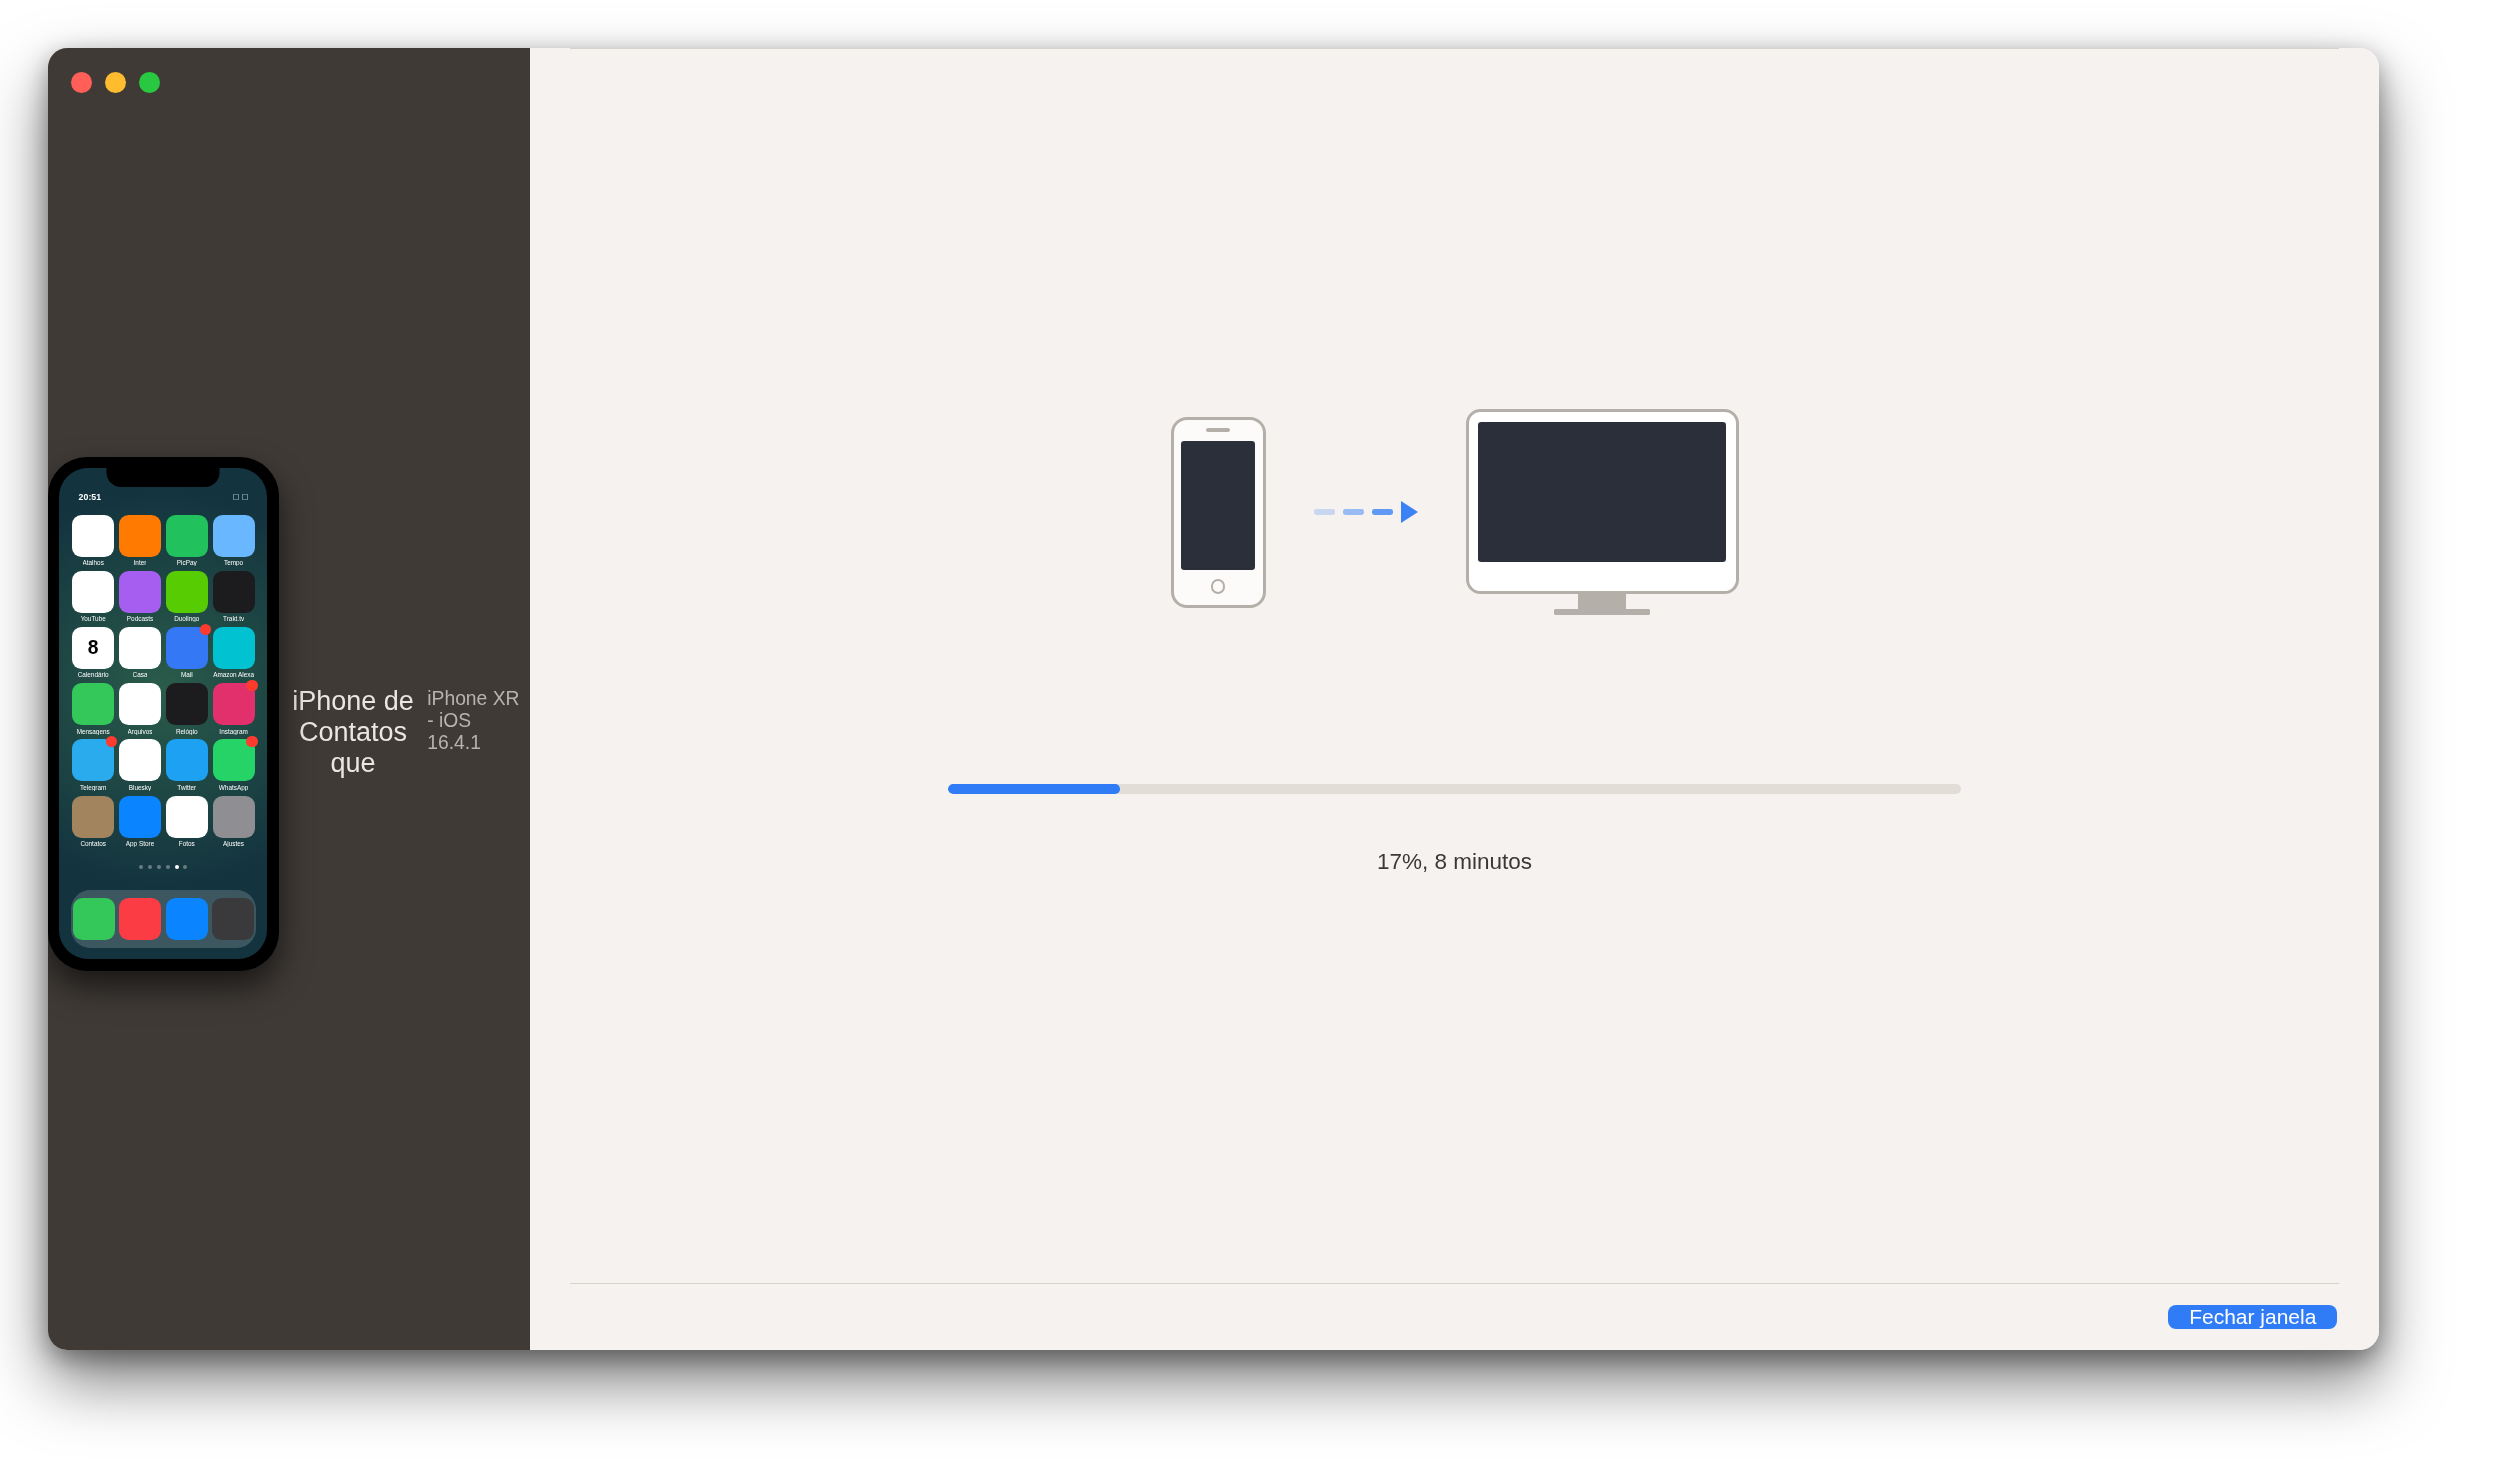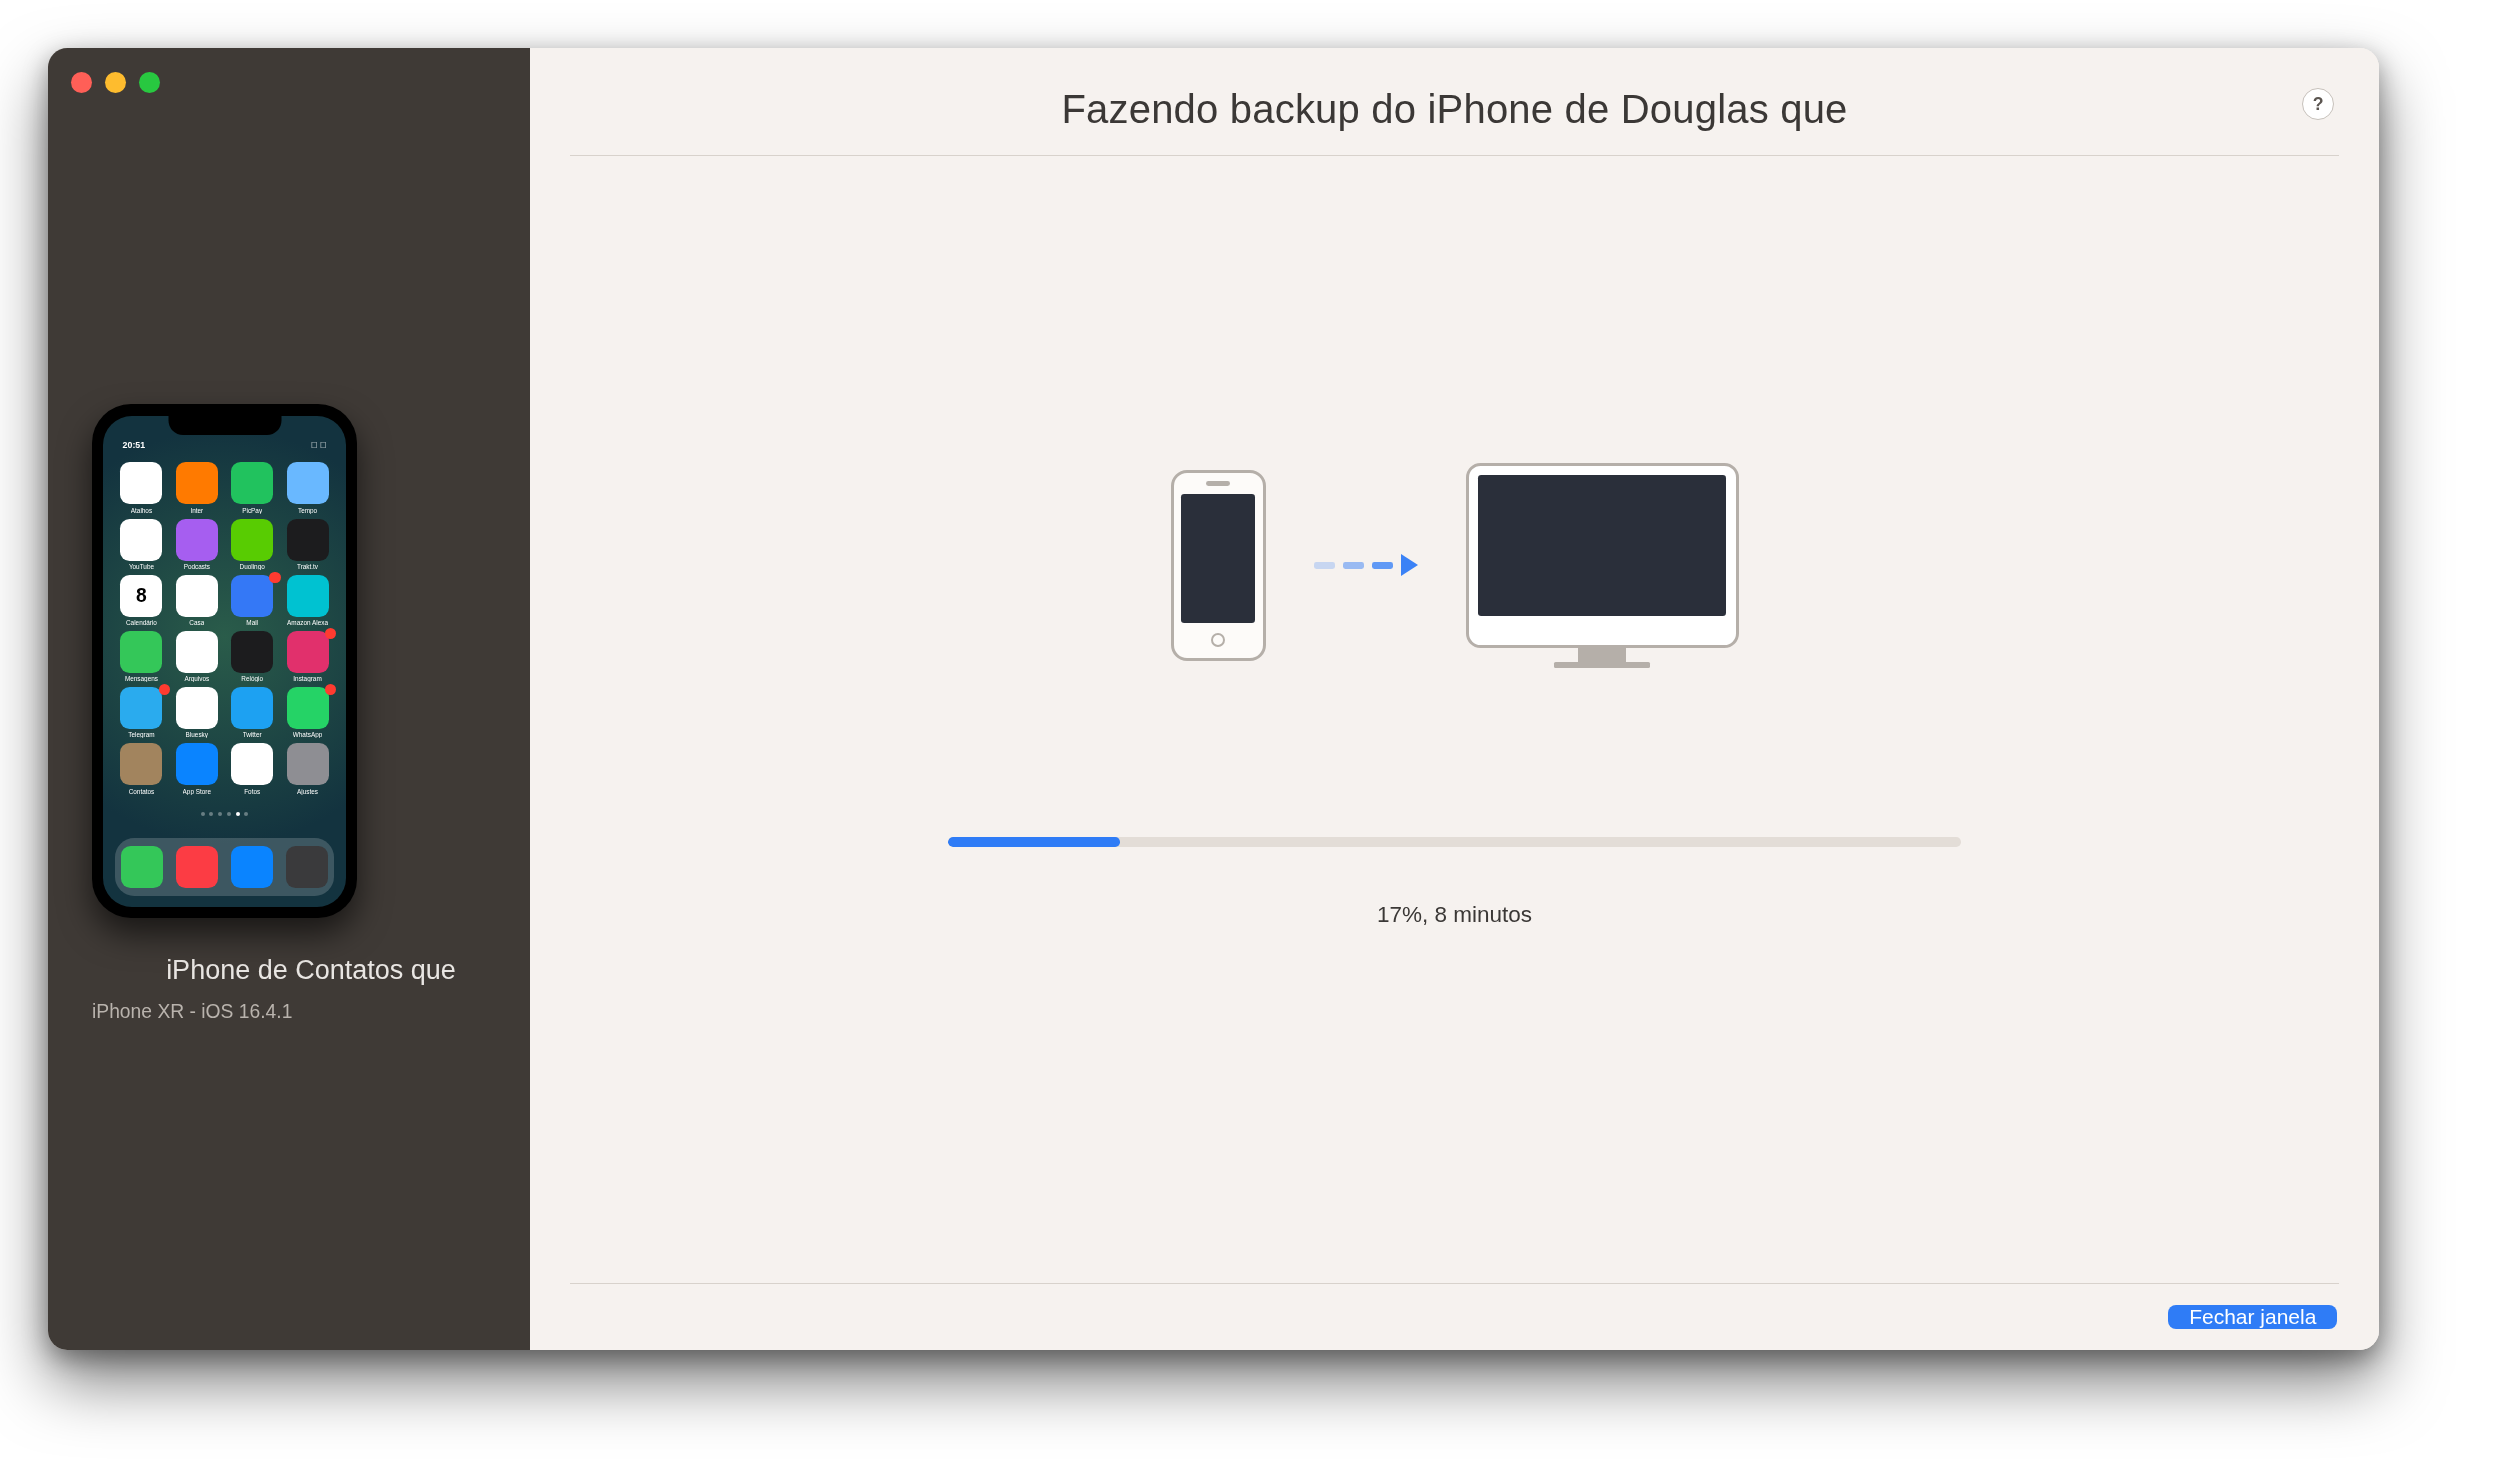--- a/index.html
+++ b/index.html
@@ -29,21 +29,21 @@
     flex-direction:column;
     align-items:center;
     padding:16px 0 0 0;
   }
   .traffic-lights { align-self:flex-start; display:flex; gap:13px; margin:8px 0 0 22.5px;}
   .tl { width:21px; height:21px; border-radius:50%; }
   .tl.red { background:#ff5f57; }
   .tl.yellow { background:#febc2e; }
   .tl.green { background:#28c840; }
 
-  .phone-wrap { flex:1; display:flex; flex-direction:column; justify-content:center; width:100%; margin-top:-16px;padding-left:44px;}
+  .phone-wrap { flex:1; display:flex; flex-direction:row; align-items:center; justify-content:center; width:100%; margin-top:-16px;}
   .phone {
     width: 265px;
     height: 514px;
     background:#000;
     border-radius: 39px;
     padding:11.3px;
     position:relative;
     box-shadow: 0 16px 32px rgba(0,0,0,.6);
   }
   .phone-screen {
@@ -323,26 +323,20 @@
               <div class="app-icon" title="Câmera" style="background: rgb(58, 58, 60);"></div>
             </div>
         </div>
       </div>
       <div class="device-name">iPhone de Contatos que</div>
       <div class="device-model">iPhone XR - iOS 16.4.1</div>
     </div>
   </aside>
 
   <main class="main">
-    <div class="header">
-      <div class="title">Fazendo backup do iPhone de Douglas que</div>
-      <button class="help-btn">
-        <span>?</span>
-      </button>
-    </div>
     <div class="hr"></div>
 
     <div class="content">
       <div class="illus">
         <div class="illus-phone">
           <div class="scr"></div>
           <div class="home"></div>
         </div>
         <div class="arrow">
           <span class="dash d1"></span>

